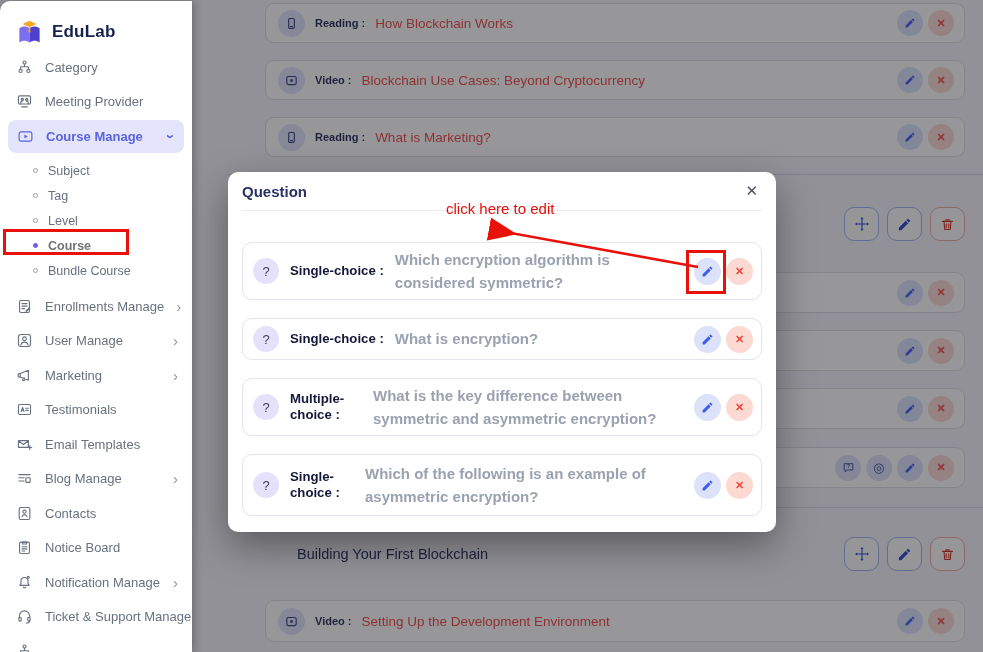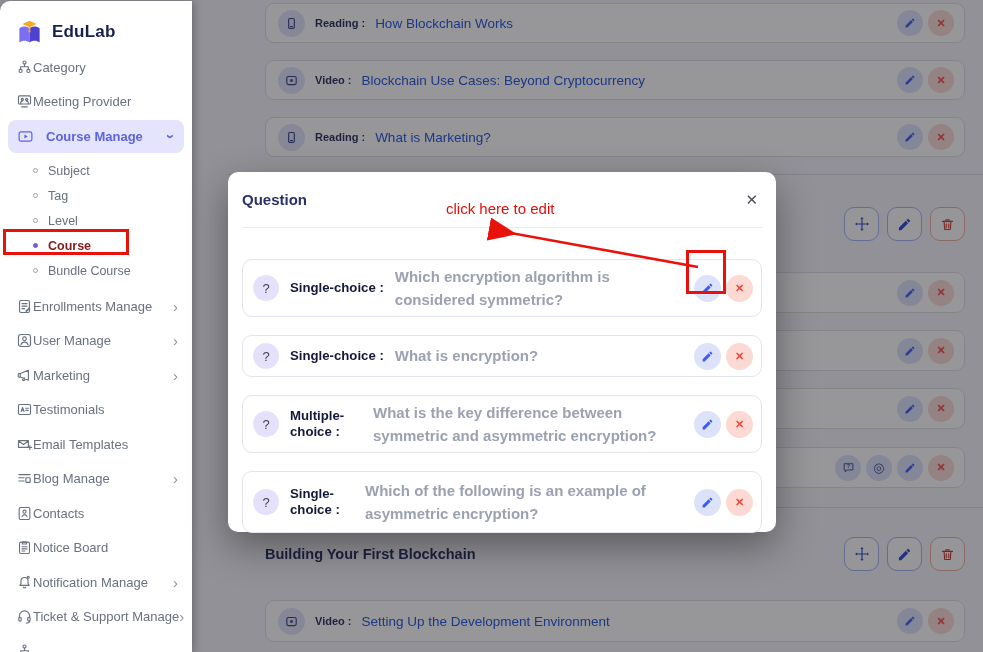--- a/index.html
+++ b/index.html
@@ -13,79 +13,79 @@
   .lesson-row {
     position:absolute; left:37px; width:700px; height:40px;
     background:#fff; border:1px solid #dcdce5; border-radius:9px;
     display:flex; align-items:center; padding:0 10px 0 12px; gap:10px;
   }
   .lesson-ic {
     width:27px; height:27px; border-radius:50%; background:#e1e4f9; color:#2e3a7a;
     display:flex; align-items:center; justify-content:center; flex:0 0 auto;
   }
   .lesson-kind { font-size:11px; font-weight:bold; color:#1c2553; white-space:nowrap; }
-  .lesson-title { font-size:13.5px; color:#1d4ed8; white-space:nowrap; overflow:hidden; flex:1; }
+  .lesson-title { font-size:13.5px; color:#ef4444; white-space:nowrap; overflow:hidden; flex:1; }
   .row-btns { display:flex; gap:5px; margin-left:auto; }
   .cbtn {
     width:26px; height:26px; border-radius:50%; border:none; cursor:pointer;
     display:flex; align-items:center; justify-content:center; flex:0 0 auto;
     font-size:11px; padding:0;
   }
   .cbtn.edit { background:#dde2fb; color:#3c5bf0; }
   .cbtn.del  { background:#fcd9d2; color:#f0483e; font-weight:bold; }
   .cbtn.extra{ background:#dde2fb; color:#33408f; font-size:13px; }
   .divider { position:absolute; left:0; right:0; height:1px; background:#d7d7e0; }
   .section-head {
     position:absolute; left:37px; right:18px; height:34px;
     display:flex; align-items:center;
   }
-  .section-title { font-size:14.5px; font-weight:bold; color:#1c2553; }
+  .section-title { font-size:14.5px; font-weight:normal; color:#1c2553;margin-left:32px; }
   .sq-btns { display:flex; gap:8px; margin-left:auto; }
   .sqbtn {
     width:35px; height:34px; border-radius:10px; background:#fdfdfe; cursor:pointer;
     display:flex; align-items:center; justify-content:center; padding:0;
     border:1px solid #9fb0ef; color:#2743c9;
   }
   .sqbtn.danger { border-color:#efa9a2; color:#cf2a1b; }
   
   .dim { position:absolute; inset:0; background:rgba(28,28,34,0.46); z-index:5; }
   .sidebar {
     position:absolute; left:0; top:1px; width:192px; height:652px; background:#fff;
     z-index:10; box-shadow:2px 0 9px rgba(0,0,0,0.28); border-radius:10px 0 0 0;
     overflow:hidden;
   }
   .logo-row { display:flex; align-items:center; gap:9px; padding:13px 16px 0 16px; height:49px; }
   .logo-text { font-size:17px; font-weight:800; color:#17204e; letter-spacing:0.2px; }
   .s-item {
-    height:34.5px; display:flex; align-items:center; padding:0 14px 0 16px;
+    height:34.5px; display:flex; align-items:center; gap:12px; padding:0 14px 0 16px;
     font-size:13px; color:#68717f; cursor:pointer; white-space:nowrap;
   }
   .s-item svg { flex:0 0 auto; }
   .s-pill {
     height:33px; margin:1px 8px; border-radius:8px; background:#e4e5fc; color:#5b63dd;
     display:flex; align-items:center; gap:12px; padding:0 10px 0 9px;
     font-size:13px; font-weight:600; cursor:pointer;
   }
   .chev { margin-left:auto; color:#8a93a5; font-size:15px; line-height:1; }
   .s-pill .chev { color:#5b63dd; }
   .chev-down { display:inline-block; transform:rotate(90deg); }
   .sub-list { padding:4px 0 6px 0; }
   .sub-item {
     height:25px; display:flex; align-items:center; gap:10px; padding-left:33px;
     font-size:12.5px; color:#68717f; cursor:pointer;
   }
   .bullet { width:5px; height:5px; border-radius:50%; border:1.4px solid #9aa2b0; flex:0 0 auto; }
-  .sub-item.active { color:#7f1d1d; font-weight:600; }
+  .sub-item.active { color:#737373; font-weight:600; }
   .sub-item.active .bullet { background:#6a5fe0; border-color:#6a5fe0; }
   .modal {
     position:absolute; left:228px; top:172px; width:548px; height:360px; z-index:20;
     background:#fff; border-radius:10px; box-shadow:0 14px 38px rgba(0,0,0,0.38);
     padding:0 14px 12px 14px;
   }
-  .modal-head { height:56px; display:flex; align-items:center; border-bottom:1px solid #ebebf0; }
+  .modal-head { height:39px; display:flex; align-items:center; border-bottom:1px solid #ebebf0; }
   .modal-title { font-size:15px; font-weight:bold; color:#2a3166; }
   .modal-close { margin-left:auto; background:none; border:none; cursor:pointer;
     font-size:15px; color:#4a4f5d; padding:2px 4px; }
   .qcard {
     border:1px solid #e4e4ec; border-radius:10px; background:#fff;
     display:flex; align-items:center; gap:11px; padding:0 8px 0 10px;
   }
   .qcard.c1 { margin-top:31px; height:58px; }
   .qcard.c2 { margin-top:18px; height:42px; }
   .qcard.c3 { margin-top:18px; height:58px; }

